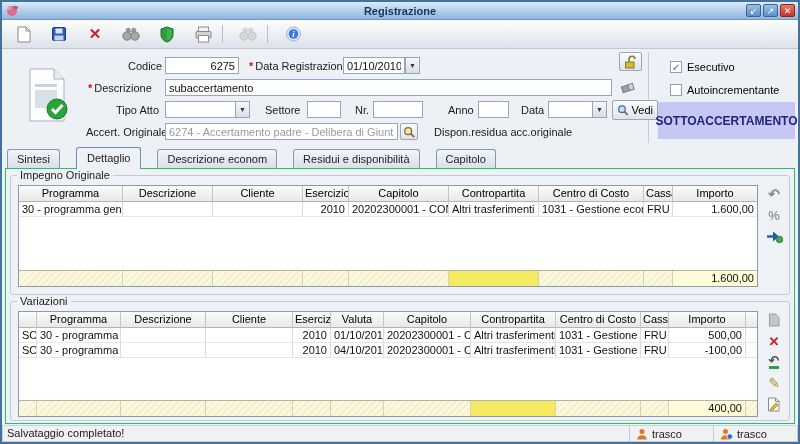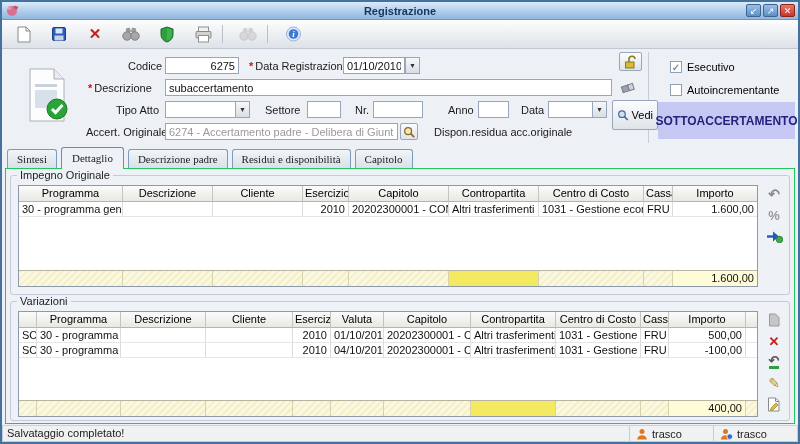--- a/index.html
+++ b/index.html
@@ -38,21 +38,21 @@
   .bigicon { position:absolute; left:24px; top:18px; }
   .chkrow { position:absolute; display:flex; align-items:center; gap:5px; font-size:11px; }
   .chkbox { width:12px; height:12px; border:1px solid #8fa0b4; background:#fff; font-size:10px; line-height:11px; text-align:center; color:#7c8a99; font-weight:bold; }
   .sotto { position:absolute; left:656px; top:53px; width:137px; height:37px; background:#c7c7f3;
     display:flex; align-items:center; justify-content:center; font-size:12px; font-weight:bold; color:#23237e; letter-spacing:0px; }
   .dispon-val { position:absolute; font-size:11px; font-weight:bold; color:#0404bd; text-align:right; }
 
   
   .tabbar { position:absolute; left:5px; top:146px; height:20px; display:flex; align-items:flex-end; z-index:3; }
   .tab { font-size:11px; padding:3px 9px 3px 9px; border:1px solid #7f9ab8; border-bottom:none;
-    border-radius:3px 3px 0 0; background:linear-gradient(#f2f5f8,#d9e0e9); margin-right:4px; color:#222;font-family:Liberation Serif, serif; }
+    border-radius:3px 3px 0 0; background:linear-gradient(#f2f5f8,#d9e0e9); margin-right:16px; color:#222; }
   .tab.active { background:#eef1f5; padding:4px 10px 5px 10px; position:relative; top:1px; border-color:#6f8cb0; }
 
   
   .content { position:absolute; left:3px; top:166px; width:790px; height:256px; border:1px solid #22c55e; background:#eef1f5; }
   .groupbox { position:absolute; border:1px solid #c3cbd6; border-radius:3px; }
   .grouplabel { position:absolute; top:-7px; left:6px; background:#eef1f5; padding:0 3px; font-size:11px; color:#222; }
 
   .grid { position:absolute; background:#fff; border:1px solid #8e9aaa; display:flex; flex-direction:column; }
   .row { display:grid; }
   .t1 { grid-template-columns:104px 90px 90px 46px 100px 90px 105px 29px auto; }
@@ -196,21 +196,21 @@
     <span class="ddbtn" style="left:233px; top:52px;">▼</span>
     <span class="lbl" style="left:263px; top:55px;">Settore</span>
     <input class="fld" style="left: 305px; top: 52px; width: 34px;" value="">
     <span class="lbl" style="left:353px; top:55px;">Nr.</span>
     <input class="fld" style="left: 371px; top: 52px; width: 50px;" value="">
     <span class="lbl" style="left:446px; top:55px;">Anno</span>
     <input class="fld" style="left: 476px; top: 52px; width: 31px;" value="">
     <span class="lbl" style="left:519px; top:55px;">Data</span>
     <input class="fld" style="left: 546px; top: 52px; width: 45px;" value="">
     <span class="ddbtn" style="left:590px; top:52px;">▼</span>
-    <span class="sqbtn vedi" style="left:610px; top:51px; width:46px; height:30px;">
+    <span class="sqbtn vedi" style="left:610px; top:51px; width:46px; height:20px;">
       <svg width="12" height="12" viewBox="0 0 14 14">
           <circle cx="6" cy="6" r="4" fill="#cfe0f0" stroke="#4a6a9a" stroke-width="1.5"></circle>
           <line x1="9" y1="9" x2="13" y2="13" stroke="#4a6a9a" stroke-width="2"></line>
         </svg>
       <span>Vedi</span>
     </span>
 
     <span class="lbl" style="left:84px; top:77px;">Accert. Originale</span>
     <input class="fld dis" style="left: 163px; top: 74px; width: 233px;" value="6274 - Accertamento padre - Delibera di Giunta">
     <span class="sqbtn" style="left:398px; top:74px; width:18px; height:17px;">
@@ -229,21 +229,21 @@
     <div class="chkrow" style="left:668px; top:35px;">
       <span class="chkbox"></span>
       <span>Autoincrementante</span>
     </div>
     <div class="sotto">SOTTOACCERTAMENTO</div>
   </div>
 
   <div class="tabbar">
     <span class="tab">Sintesi</span>
     <span class="tab active">Dettaglio</span>
-    <span class="tab">Descrizione padre</span>
+    <span class="tab">Descrizione econom</span>
     <span class="tab">Residui e disponibilità</span>
     <span class="tab">Capitolo</span>
   </div>
 
   <div class="content">
 
     <div class="groupbox" style="left:4px; top:6px; width:780px; height:120px;">
       <span class="grouplabel">Impegno Originale</span>
       <div class="grid" style="left:7px; top:9px; width:740px; height:102px;">
         <div class="row t1">

